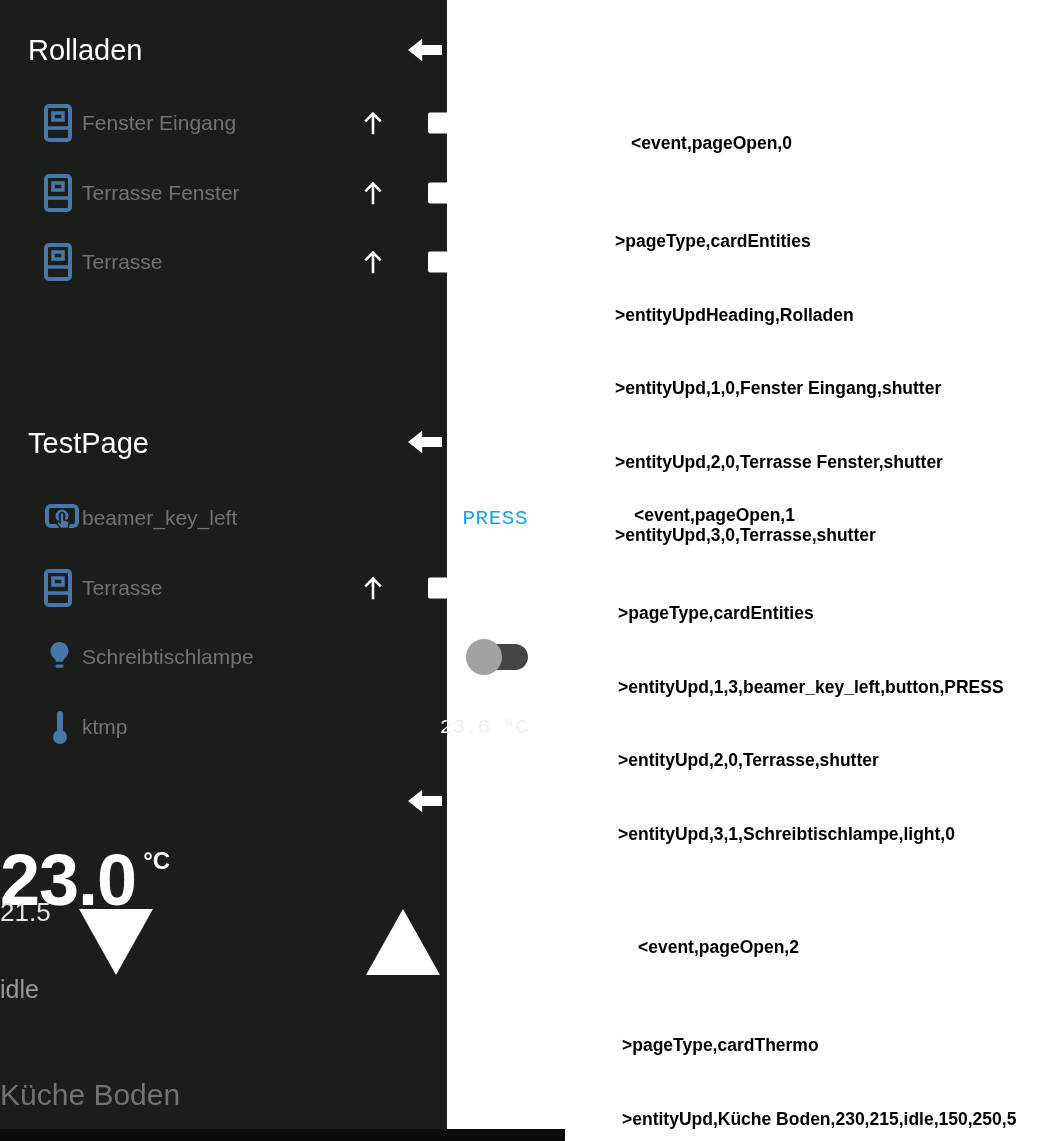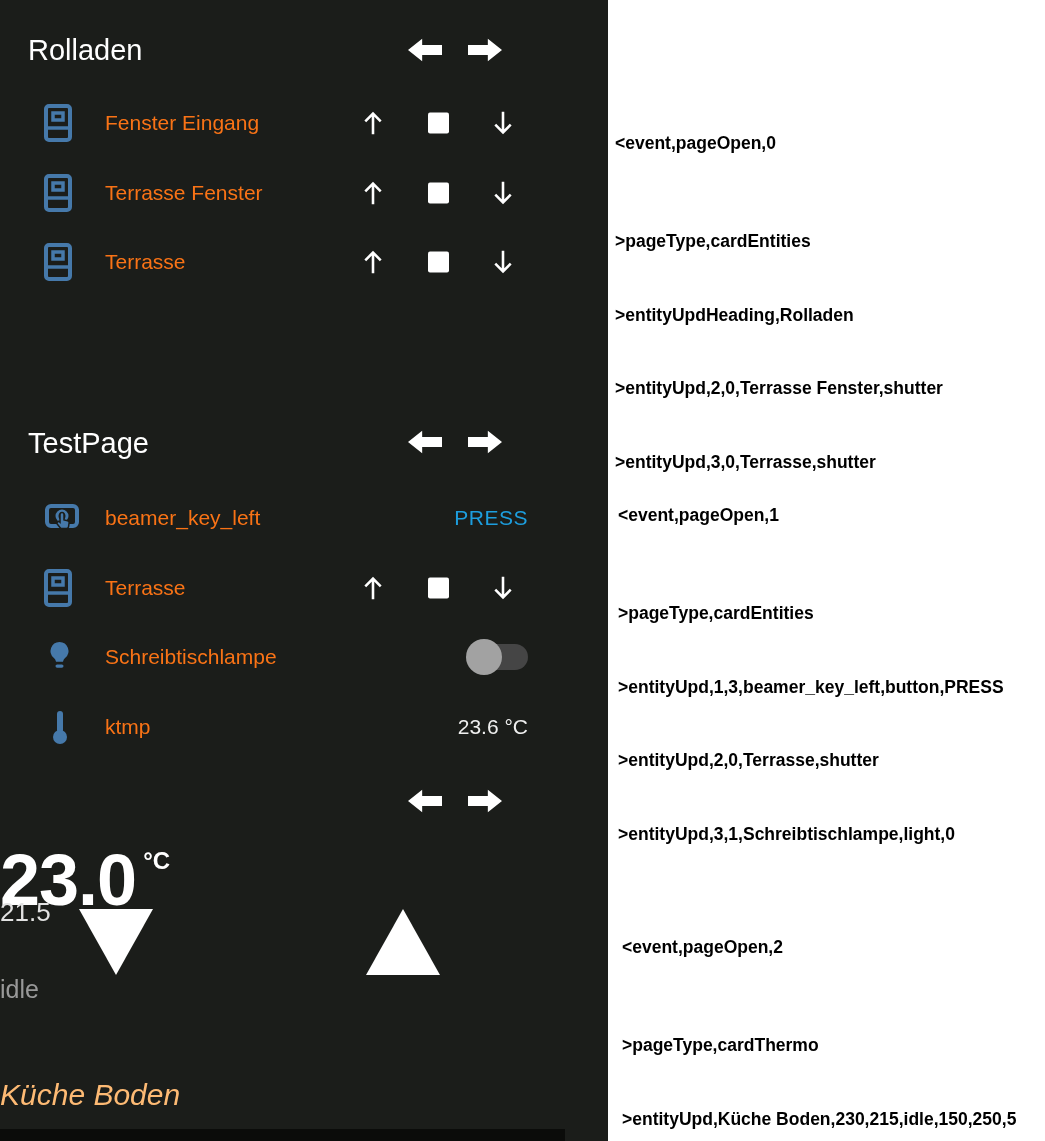--- a/index.html
+++ b/index.html
@@ -1,55 +1,55 @@
 <!DOCTYPE html>
 <html><head>
 <meta charset="utf-8">
 <style>
   html,body{margin:0;padding:0;}
   body{width:1045px;height:1141px;background:#ffffff;font-family:"Liberation Sans","DejaVu Sans",sans-serif;}
   .canvas{position:relative;width:1045px;height:1141px;background:#ffffff;overflow:hidden;}
 
   
-  .panel{position:absolute;left:0;top:0;width:608px;height:1141px;background:#1b1d1a;color:#fff;}
+  .panel{position:absolute;left:0;top:0;width:447px;height:1141px;background:#1b1d1a;color:#fff;}
   .ptitle{position:absolute;left:28px;font-size:29px;line-height:40px;font-weight:400;color:#ffffff;}
   .nav{position:absolute;left:408px;display:flex;gap:26px;}
   .navbtn{display:block;width:34px;height:30px;cursor:pointer;}
   .navbtn svg{display:block;}
 
   .row{position:absolute;left:0;width:565px;height:70px;}
   .eicon{position:absolute;left:43px;top:50%;transform:translateY(-50%);display:flex;}
-  .ename{position:absolute;left:105px;top:50%;transform:translateY(-50%);font-size:21px;color:#f97316;white-space:nowrap;}
+  .ename{position:absolute;left:82px;top:50%;transform:translateY(-50%);font-size:21px;color:#737373;white-space:nowrap;}
   .ctrl{position:absolute;top:50%;transform:translateY(-50%);display:flex;cursor:pointer;}
   .c-up{left:361px;}
   .c-stop{left:428px;}
   .c-down{left:491px;}
   .stopsq{display:block;width:21px;height:21px;background:#ffffff;border-radius:2px;}
-  .value{position:absolute;right:37px;top:50%;transform:translateY(-50%);font-size:21px;color:#efefef;white-space:nowrap;}
+  .value{position:absolute;right:37px;top:50%;transform:translateY(-50%);font-size:21px;color:#efefef;white-space:nowrap;font-family:Liberation Mono, monospace;}
   .press{color:#1d9ede;letter-spacing:0.5px;font-weight:400;cursor:pointer;}
 
   .toggle{position:absolute;left:466px;top:50%;transform:translateY(-50%);width:62px;height:38px;cursor:pointer;}
   .track{position:absolute;right:0;top:6px;width:54px;height:26px;border-radius:13px;background:#454545;}
   .knob{position:absolute;left:0;top:1px;width:36px;height:36px;border-radius:50%;background:#a2a2a2;}
 
   .center{position:absolute;left:0;width:565px;text-align:left;}
   .bigtemp{top:846px;font-size:72px;line-height:68px;font-weight:700;color:#ffffff;letter-spacing:-1px;}
   .unit{font-size:24px;font-weight:700;letter-spacing:0;position:relative;top:-36px;margin-left:7px;}
   .settemp{top:897px;font-size:26px;color:#e2e2e2;}
   .statetxt{top:975px;font-size:25px;color:#999999;}
-  .thermoname{top:1078px;font-size:30px;color:#fdba74;font-style:italic;}
+  .thermoname{top:1078px;font-size:30px;color:#737373;}
 
   .tri{position:absolute;width:0;height:0;cursor:pointer;}
   .tridown{left:79px;top:909px;border-left:37px solid transparent;border-right:37px solid transparent;border-top:66px solid #ffffff;}
   .triup{left:366px;top:909px;border-left:37px solid transparent;border-right:37px solid transparent;border-bottom:66px solid #ffffff;}
   .bottomstrip{position:absolute;left:0;bottom:0;width:565px;height:12px;background:#0b0c0a;}
 
   
   .logblock{position:absolute;font-family:"Liberation Sans",sans-serif;font-weight:700;font-size:17.5px;line-height:24.5px;color:#000;white-space:pre;}
-  .ev{margin-bottom:24.5px;}
+  .ev{margin-bottom:24.5px;margin-left:16px;}
 </style>
 </head>
 <body>
 
 <div class="canvas">
 
   <div class="panel">
 
     <div class="ptitle" style="top:30px">Rolladen</div>
     <div class="nav" style="top:35px">
@@ -234,20 +234,21 @@
     <div class="center statetxt">idle</div>
     <div class="center thermoname">Küche Boden</div>
 
     <div class="bottomstrip"></div>
   </div>
 
   <div class="logblock" style="left:615px;top:82px">
     <div class="ev">&lt;event,pageOpen,0</div>
     <div>&gt;pageType,cardEntities</div>
     <div>&gt;entityUpdHeading,Rolladen</div>
+    <div>&gt;entityUpd,1,0,Fenster Eingang,shutter</div>
     <div>&gt;entityUpd,2,0,Terrasse Fenster,shutter</div>
     <div>&gt;entityUpd,3,0,Terrasse,shutter</div>
   </div>
 
   <div class="logblock" style="left:618px;top:454px">
     <div class="ev">&lt;event,pageOpen,1</div>
     <div>&gt;pageType,cardEntities</div>
     <div>&gt;entityUpd,1,3,beamer_key_left,button,PRESS</div>
     <div>&gt;entityUpd,2,0,Terrasse,shutter</div>
     <div>&gt;entityUpd,3,1,Schreibtischlampe,light,0</div>

